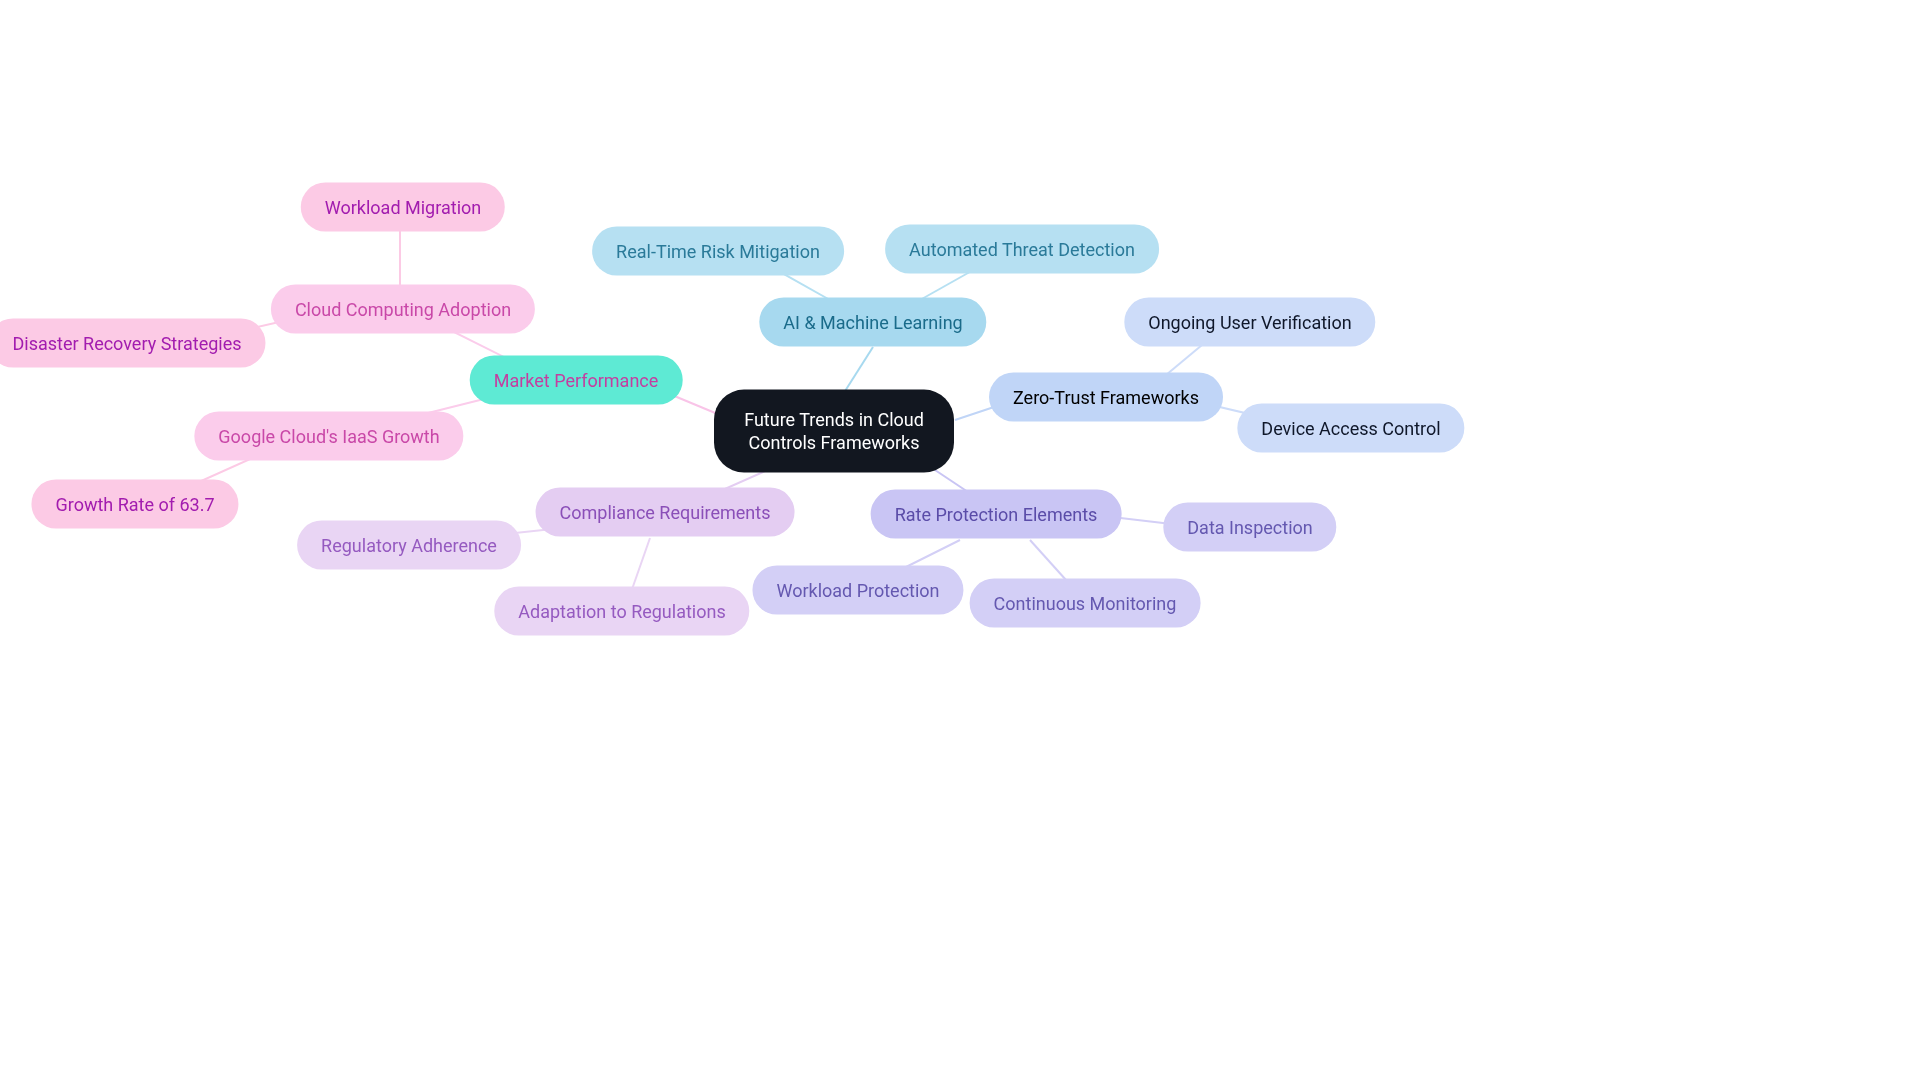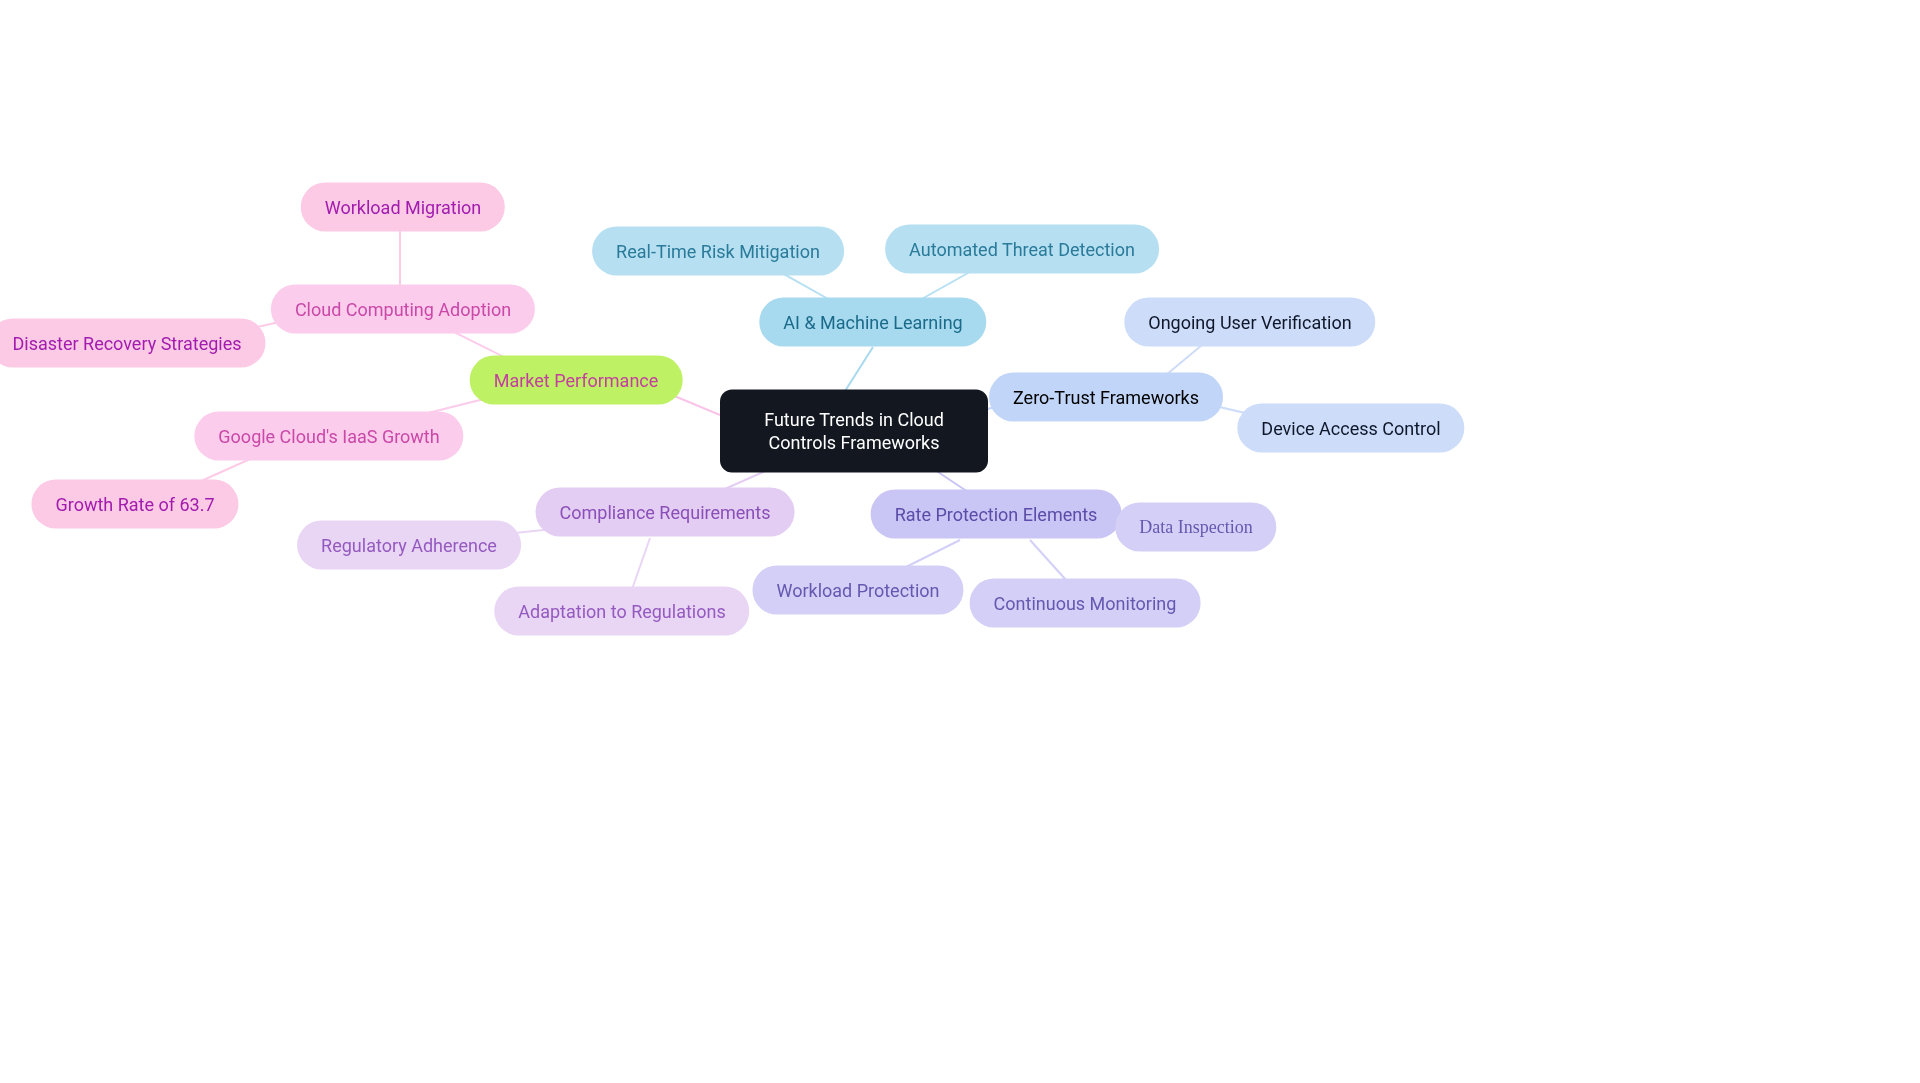--- a/index.html
+++ b/index.html
@@ -15,35 +15,34 @@
     display: flex;
     align-items: center;
     justify-content: center;
     white-space: nowrap;
     transform: translate(-50%, -50%);
   }
   .root {
     background: #121720;
     color: #ffffff;
     white-space: normal;
-    width: 268px;
+    width: 240px;
     line-height: 1.3;
-    border-radius: 12px;
+    border-radius: 30px;
     padding: 18px 24px;
-    margin-left: 20px;
   }
   .cyan-main { background: #a7d9ef; color: #1a6b8a; }
   .cyan-leaf { background: #b6e0f2; color: #2a7a99; }
   .blue-main { background: #c0d5f7; color: #000000; }
   .blue-leaf { background: #cddcf9; color: #0f172a; }
   .purple-main { background: #c9c5f4; color: #5a4ca8; }
   .purple-leaf { background: #d3cff6; color: #6458b0; }
   .lav-main { background: #e4cdf2; color: #8a4fb8; }
   .lav-leaf { background: #e9d5f4; color: #955ac0; }
-  .pink-main { background: #bef264; color: #c43ea0; }
+  .pink-main { background: #5eead4; color: #c43ea0; }
   .pink-leaf { background: #fbcceb; color: #c948a8; }
   .magenta-leaf { background: #fccae5; color: #a21caf; }
 </style>
 </head>
 <body>
 
 <svg class="edges">
 
   <line x1="833" y1="410" x2="873" y2="347" stroke="#a7d9ef" stroke-width="2"></line>
 
@@ -81,21 +80,21 @@
 
 <div class="node cyan-main" style="left:873px; top:322px;text-align:right;">AI &amp; Machine Learning</div>
 <div class="node cyan-leaf" style="left:1022px; top:249px;">Automated Threat Detection</div>
 <div class="node cyan-leaf" style="left:718px; top:251px;">Real-Time Risk Mitigation</div>
 
 <div class="node blue-main" style="left:1106px; top:397px;">Zero-Trust Frameworks</div>
 <div class="node blue-leaf" style="left:1250px; top:322px;">Ongoing User Verification</div>
 <div class="node blue-leaf" style="left:1351px; top:428px;">Device Access Control</div>
 
 <div class="node purple-main" style="left:996px; top:514px;">Rate Protection Elements</div>
-<div class="node purple-leaf" style="left:1196px; top:527px;font-family:Liberation Serif, serif;">Data Inspection</div>
+<div class="node purple-leaf" style="left:1250px; top:527px;">Data Inspection</div>
 <div class="node purple-leaf" style="left:1085px; top:603px;">Continuous Monitoring</div>
 <div class="node purple-leaf" style="left:858px; top:590px;">Workload Protection</div>
 
 <div class="node lav-main" style="left:665px; top:512px;">Compliance Requirements</div>
 <div class="node lav-leaf" style="left:622px; top:611px;">Adaptation to Regulations</div>
 <div class="node lav-leaf" style="left:409px; top:545px;">Regulatory Adherence</div>
 
 <div class="node pink-main" style="left:576px; top:380px;">Market Performance</div>
 <div class="node pink-leaf" style="left:403px; top:309px;">Cloud Computing Adoption</div>
 <div class="node pink-leaf" style="left:329px; top:436px;">Google Cloud's IaaS Growth</div>

